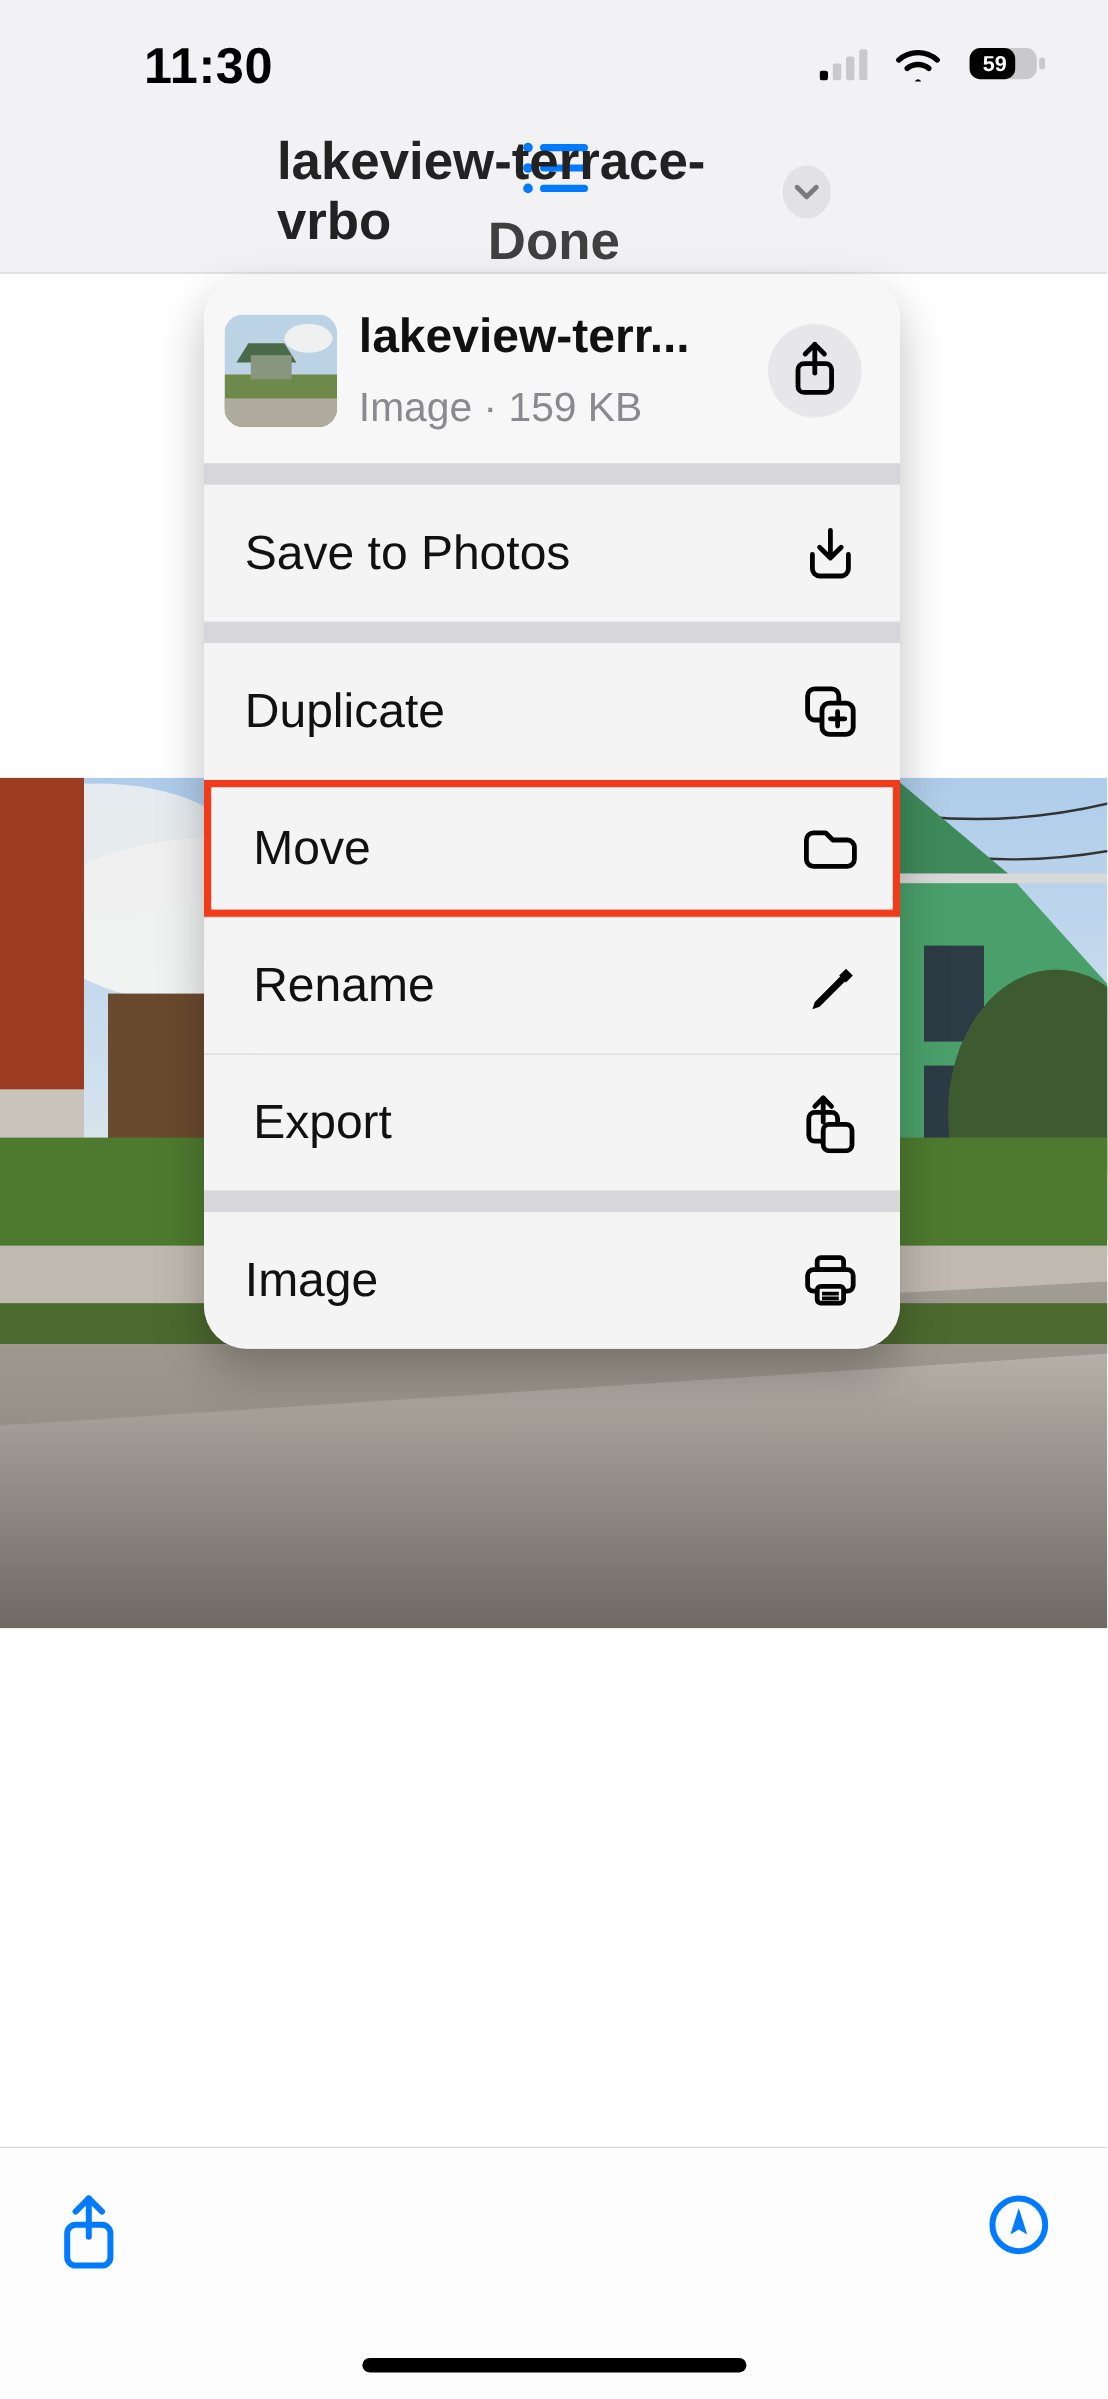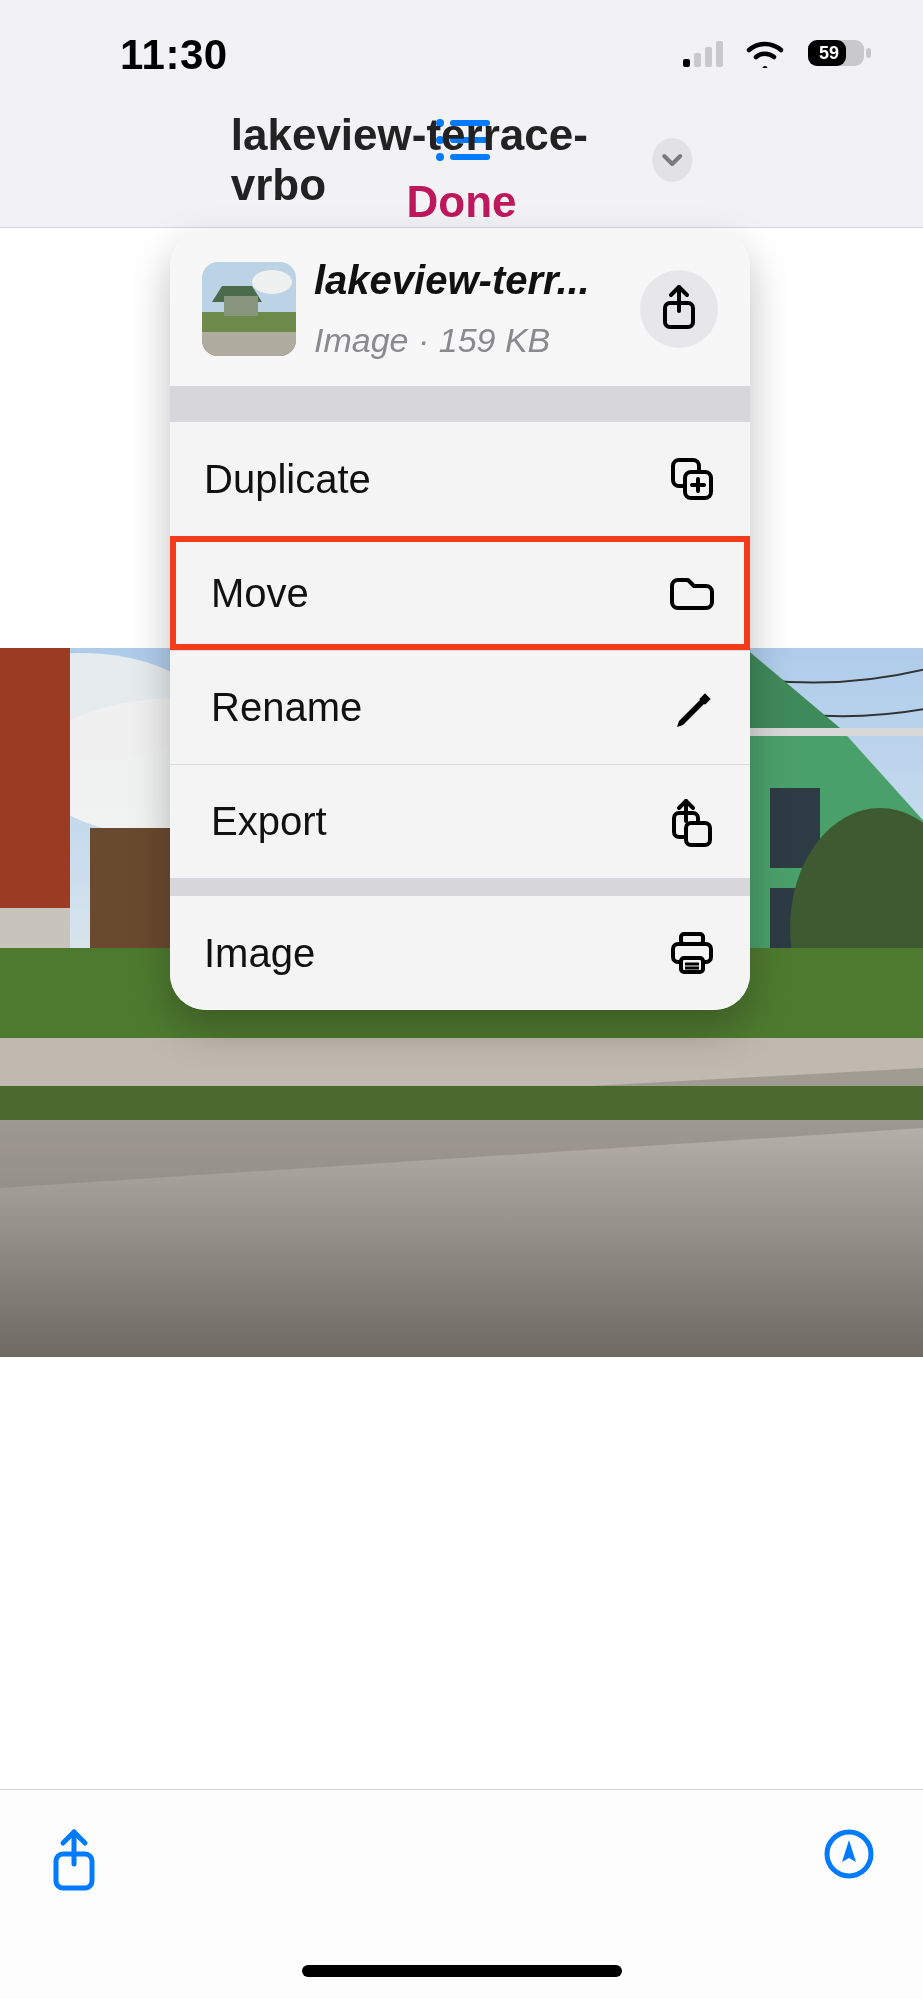--- a/index.html
+++ b/index.html
@@ -10,30 +10,30 @@
   .status-bar { position: absolute; top: 0; left: 0; right: 0; height: 110px; display: flex; align-items: center; justify-content: space-between; padding: 0 50px 0 120px; background: #f2f2f4; }
   .status-time { font-size: 42px; font-weight: 600; letter-spacing: 0.5px; }
   .status-right { display: flex; align-items: center; gap: 22px; }
 
   
   .nav-bar { position: absolute; top: 110px; left: 0; right: 0; height: 118px; display: flex; align-items: center; justify-content: space-between; padding: 0 36px; background: #f2f2f4; border-bottom: 1px solid #d6d6d8; flex-direction: column; }
   .nav-left { display: flex; align-items: center; }
   .nav-center { position: absolute; left: 50%; transform: translateX(-50%); display: flex; align-items: center; gap: 14px; }
   .nav-title { font-size: 44px; font-weight: 600; color: #222; }
   .nav-chevron { width: 44px; height: 44px; border-radius: 50%; background: #e2e2e4; display: flex; align-items: center; justify-content: center; }
-  .nav-right { font-size: 44px; font-weight: 600; color: #be185d; }
+  .nav-right { font-size: 44px; font-weight: 600; color: #404040; }
   .list-icon-btn { width: 60px; height: 60px; display:flex; align-items:center; justify-content:center; }
 
   
   .photo-band { position: absolute; top: 648px; left: 0; right: 0; height: 709px; overflow: hidden; }
   .photo-band svg { width: 100%; height: 100%; display: block; }
 
   
   .dropdown { position: absolute; top: 230px; left: 170px; width: 580px; border-radius: 36px; background: #f3f3f3ee; backdrop-filter: blur(8px); box-shadow: 0 18px 40px rgba(0,0,0,0.25); overflow: hidden; }
-  .dd-header { display: flex; align-items: center; gap: 18px; padding: 28px 32px 26px 32px; background: #f7f7f7; font-style: italic; }
+  .dd-header { display: flex; align-items: center; gap: 18px; padding: 28px 32px 26px 17px; background: #f7f7f7; }
   .dd-thumb { width: 94px; height: 94px; border-radius: 16px; overflow: hidden; flex: none; }
   .dd-thumb svg { width: 100%; height: 100%; display:block; }
   .dd-info { flex: 1; min-width: 0; }
   .dd-name { font-size: 40px; font-weight: 600; color: #111; white-space: nowrap; overflow: hidden; text-overflow: ellipsis; }
   .dd-meta { font-size: 34px; color: #8a8a8e; margin-top: 18px; }
   .dd-share { width: 78px; height: 78px; border-radius: 50%; background: #e7e7ea; display: flex; align-items: center; justify-content: center; flex: none; }
 
   .dd-sep-thick { height: 18px; background: #d7d7db; }
   .dd-row { display: flex; align-items: center; justify-content: space-between; padding: 0 34px; height: 114px; font-size: 40px; color: #111; background: #f4f4f4; }
   .dd-row + .dd-row { border-top: 1px solid #d9d9dc; padding-left: 41px; }
@@ -172,20 +172,30 @@
             <path d="M20 4 L20 28" stroke="#000" stroke-width="4" stroke-linecap="round"></path>
             <path d="M12 12 L20 4 L28 12" stroke="#000" stroke-width="4" fill="none" stroke-linecap="round" stroke-linejoin="round"></path>
             <rect x="6" y="20" width="28" height="24" rx="5" stroke="#000" stroke-width="4" fill="none"></rect>
           </svg>
         </span>
       </div>
     </div>
 
     <div class="dd-sep-thick"></div>
 
+    <div class="dd-row">
+      <span>Save to Photos</span>
+      <span class="dd-icon">
+        <svg width="42" height="46" viewBox="0 0 42 46">
+          <path d="M21 4 L21 26" stroke="#000" stroke-width="4" stroke-linecap="round"></path>
+          <path d="M12 18 L21 27 L30 18" stroke="#000" stroke-width="4" fill="none" stroke-linecap="round" stroke-linejoin="round"></path>
+          <path d="M6 24 v12 a6 6 0 0 0 6 6 h18 a6 6 0 0 0 6 -6 v-12" stroke="#000" stroke-width="4" fill="none" stroke-linecap="round"></path>
+        </svg>
+      </span>
+    </div>
 
     <div class="dd-sep-thick"></div>
 
     <div class="dd-row">
       <span>Duplicate</span>
       <span class="dd-icon">
         <svg width="46" height="46" viewBox="0 0 46 46">
           <rect x="4" y="4" width="26" height="26" rx="6" stroke="#000" stroke-width="4" fill="none"></rect>
           <rect x="16" y="16" width="26" height="26" rx="6" stroke="#000" stroke-width="4" fill="#f4f4f4"></rect>
           <path d="M29 23 v12 M23 29 h12" stroke="#000" stroke-width="4" stroke-linecap="round"></path>

